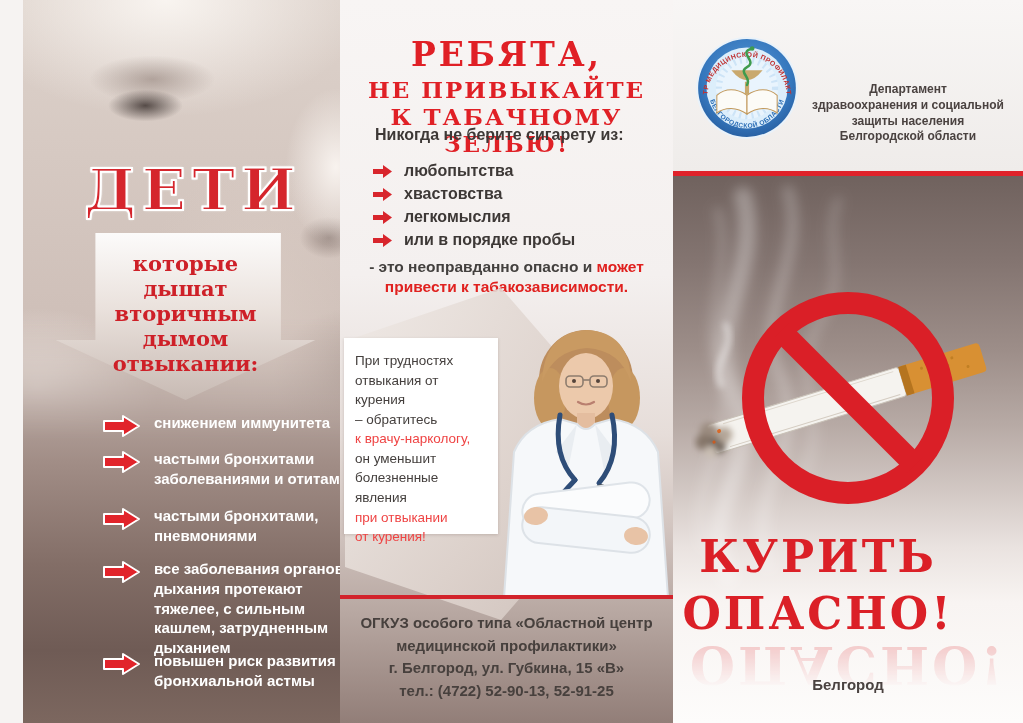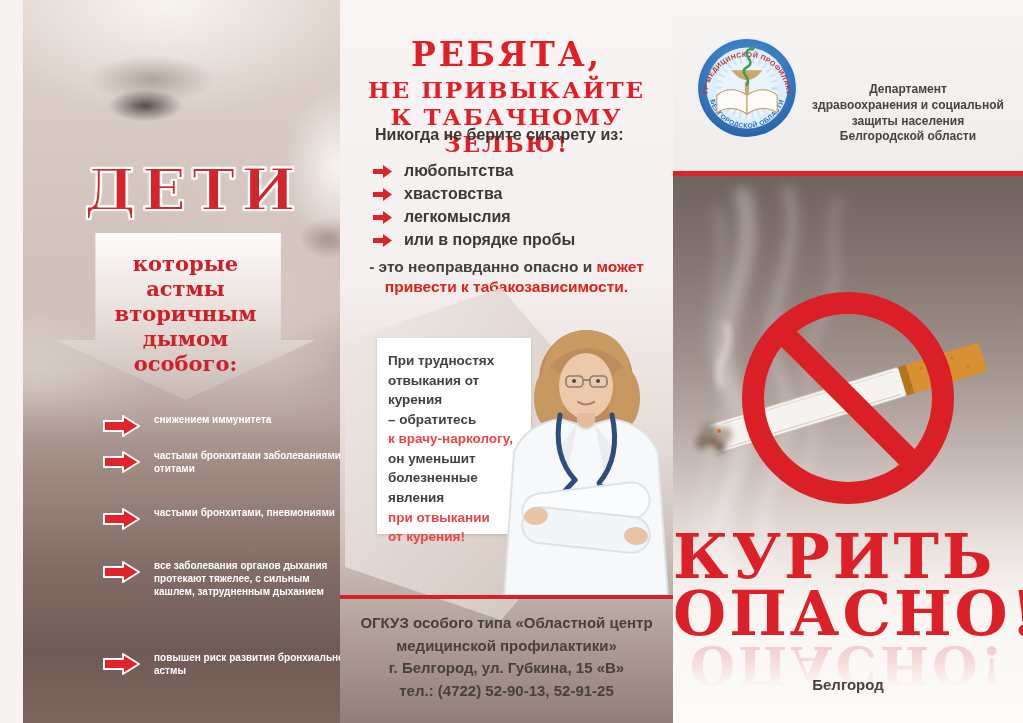--- a/index.html
+++ b/index.html
@@ -29,21 +29,21 @@
   .left-title{position:absolute;left:0;top:156px;width:340px;text-align:center;
     font-family:"DejaVu Serif",serif;font-weight:700;font-size:58px;letter-spacing:6px;
     color:#d5252c;-webkit-text-stroke:2px #ffffff;
     text-shadow:0 0 2px #fff,0 0 2px #fff,0 0 3px #fff;}
   .left-arrow{position:absolute;left:30px;top:233px;width:265px;height:167px;
     clip-path:polygon(16% 0,86% 0,86% 64%,99% 64%,50% 100%,1% 64%,16% 64%);
     background:linear-gradient(180deg,#ffffff 0%,#ece4df 45%,#c8bbb4 100%);opacity:.93;}
   .left-arrow-text{position:absolute;left:30px;top:251px;width:265px;text-align:center;
     color:#ce2028;font-family:"DejaVu Serif",serif;font-weight:700;font-size:21px;line-height:25px;}
   .l-item{position:absolute;left:34px;width:296px;display:flex;gap:13px;align-items:flex-start;
-    color:#ffffff;font-size:10px;line-height:1.32;font-weight:700;padding-left:46px;}
+    color:#ffffff;font-size:15px;line-height:1.32;font-weight:700;padding-left:46px;}
   .l-item svg{flex:0 0 auto;margin-top:1px;}
   .li1{top:413px}.li2{top:449px}.li3{top:506px}.li4{top:559px}.li5{top:651px}
 
   
   .panel-middle{left:340px;width:333px;
     background:linear-gradient(180deg,#f8f5f4 0%,#f4f0ef 38%,#e6ddd9 60%,#d2c5c0 73%,#b7a7a1 85%,#927e78 100%);}
   .mid-title{position:absolute;left:0;top:34px;width:333px;text-align:center;
     color:#e02026;font-family:"DejaVu Serif",serif;font-weight:700;}
   .mid-title .t1{font-size:33px;line-height:42px;letter-spacing:3px;}
   .mid-title .t2{font-size:23px;line-height:27px;letter-spacing:2px;}
@@ -51,63 +51,63 @@
   .reason{position:absolute;left:33px;display:flex;gap:11px;align-items:center;
     font-size:16px;font-weight:700;color:#3d3836;}
   .r1{top:162px}.r2{top:185px}.r3{top:208px}.r4{top:231px}
   .mid-warning{position:absolute;left:10px;top:257px;width:313px;text-align:center;
     font-size:15.5px;line-height:20px;font-weight:700;color:#43403e;}
   .mid-warning .red{color:#e0211f;}
   .mid-arrow{position:absolute;left:5px;top:288px;width:300px;height:332px;
     clip-path:polygon(0 16%,52% 0,100% 50%,52% 100%,0 84%);
     background:linear-gradient(115deg,#efe9e5 0%,#ded3cd 55%,#cdc0ba 100%);opacity:.9;}
   .advice-box{position:absolute;left:4px;top:338px;width:154px;height:196px;background:#ffffff;
-    padding:13px 11px;font-size:13.5px;line-height:1.45;font-weight:700;color:#45403e;
-    box-shadow:0 1px 3px rgba(60,40,35,.18);margin-left:33px;}
+    padding:13px 11px;font-size:13.5px;line-height:1.45;font-weight:400;color:#45403e;
+    box-shadow:0 1px 3px rgba(60,40,35,.18);}
   .advice-box .red{color:#ef4444;}
   .doctor{position:absolute;left:158px;top:320px;width:175px;height:278px;}
   .mid-redline{position:absolute;left:0;top:595px;width:333px;height:4px;background:#d2232b;}
   .mid-footer{position:absolute;left:0;top:612px;width:333px;text-align:center;
     font-size:15px;line-height:1.5;font-weight:700;color:#47403d;}
 
   
   .panel-right{left:673px;width:350px;background:linear-gradient(180deg,#f8f6f5,#efecea 170px,#efecea);}
   .right-redbar{position:absolute;left:0;top:171px;width:350px;height:5px;background:#e0222a;}
   .right-main{position:absolute;left:0;top:176px;width:350px;height:547px;
     background:linear-gradient(180deg,#70625e 0%,#847571 16%,#9d8e89 32%,#b8aba6 46%,#d3c9c5 58%,#eae3e0 68%,#f8f4f2 78%,#fdfcfb 100%);}
   .logo{position:absolute;left:22px;top:36px;}
   .dept{position:absolute;left:128px;top:58px;width:214px;text-align:center;
     font-size:12px;line-height:1.32;font-weight:700;color:#4a4240;margin-top:24px;}
   .smoke{position:absolute;left:0;top:176px;}
   .sign{position:absolute;left:18px;top:265px;}
   .slogan{position:absolute;left:0;top:528px;width:290px;text-align:center;
-    color:#db2027;font-family:"DejaVu Serif",serif;font-weight:700;font-size:61px;line-height:57px;letter-spacing:3px;}
+    color:#db2027;font-family:"DejaVu Serif",serif;font-weight:700;font-size:44px;line-height:57px;letter-spacing:3px;}
   .slogan-reflection{position:absolute;left:0;top:637px;width:350px;text-align:center;
     color:#db2027;font-family:"DejaVu Serif",serif;font-weight:700;font-size:52px;line-height:57px;letter-spacing:3px;
     transform:scaleY(-1);opacity:.26;
     -webkit-mask-image:linear-gradient(180deg,transparent 10%,rgba(0,0,0,.95) 100%);
             mask-image:linear-gradient(180deg,transparent 10%,rgba(0,0,0,.95) 100%);}
   .city{position:absolute;left:0;top:676px;width:350px;text-align:center;
     font-size:15px;font-weight:700;color:#4a4240;}
 </style>
 </head>
 <body>
 
 <div class="poster">
 
   <section class="panel-left">
     <div class="child-photo"></div>
     <div class="left-title">ДЕТИ</div>
     <div class="left-arrow"></div>
     <div class="left-arrow-text">
       <div>которые</div>
-      <div>астмы</div>
+      <div>дышат</div>
       <div>вторичным</div>
       <div>дымом</div>
-      <div>особого:</div>
+      <div>отвыкании:</div>
     </div>
 
     <div class="l-item li1">
       <svg width="38" height="24" viewBox="0 0 38 24">
           <polygon points="1,7 20,7 20,2 36,12 20,22 20,17 1,17" fill="#e1242b" stroke="#ffffff" stroke-width="2" stroke-linejoin="round"></polygon>
         </svg>
       <span>снижением иммунитета</span>
     </div>
     <div class="l-item li2">
       <svg width="38" height="24" viewBox="0 0 38 24">

